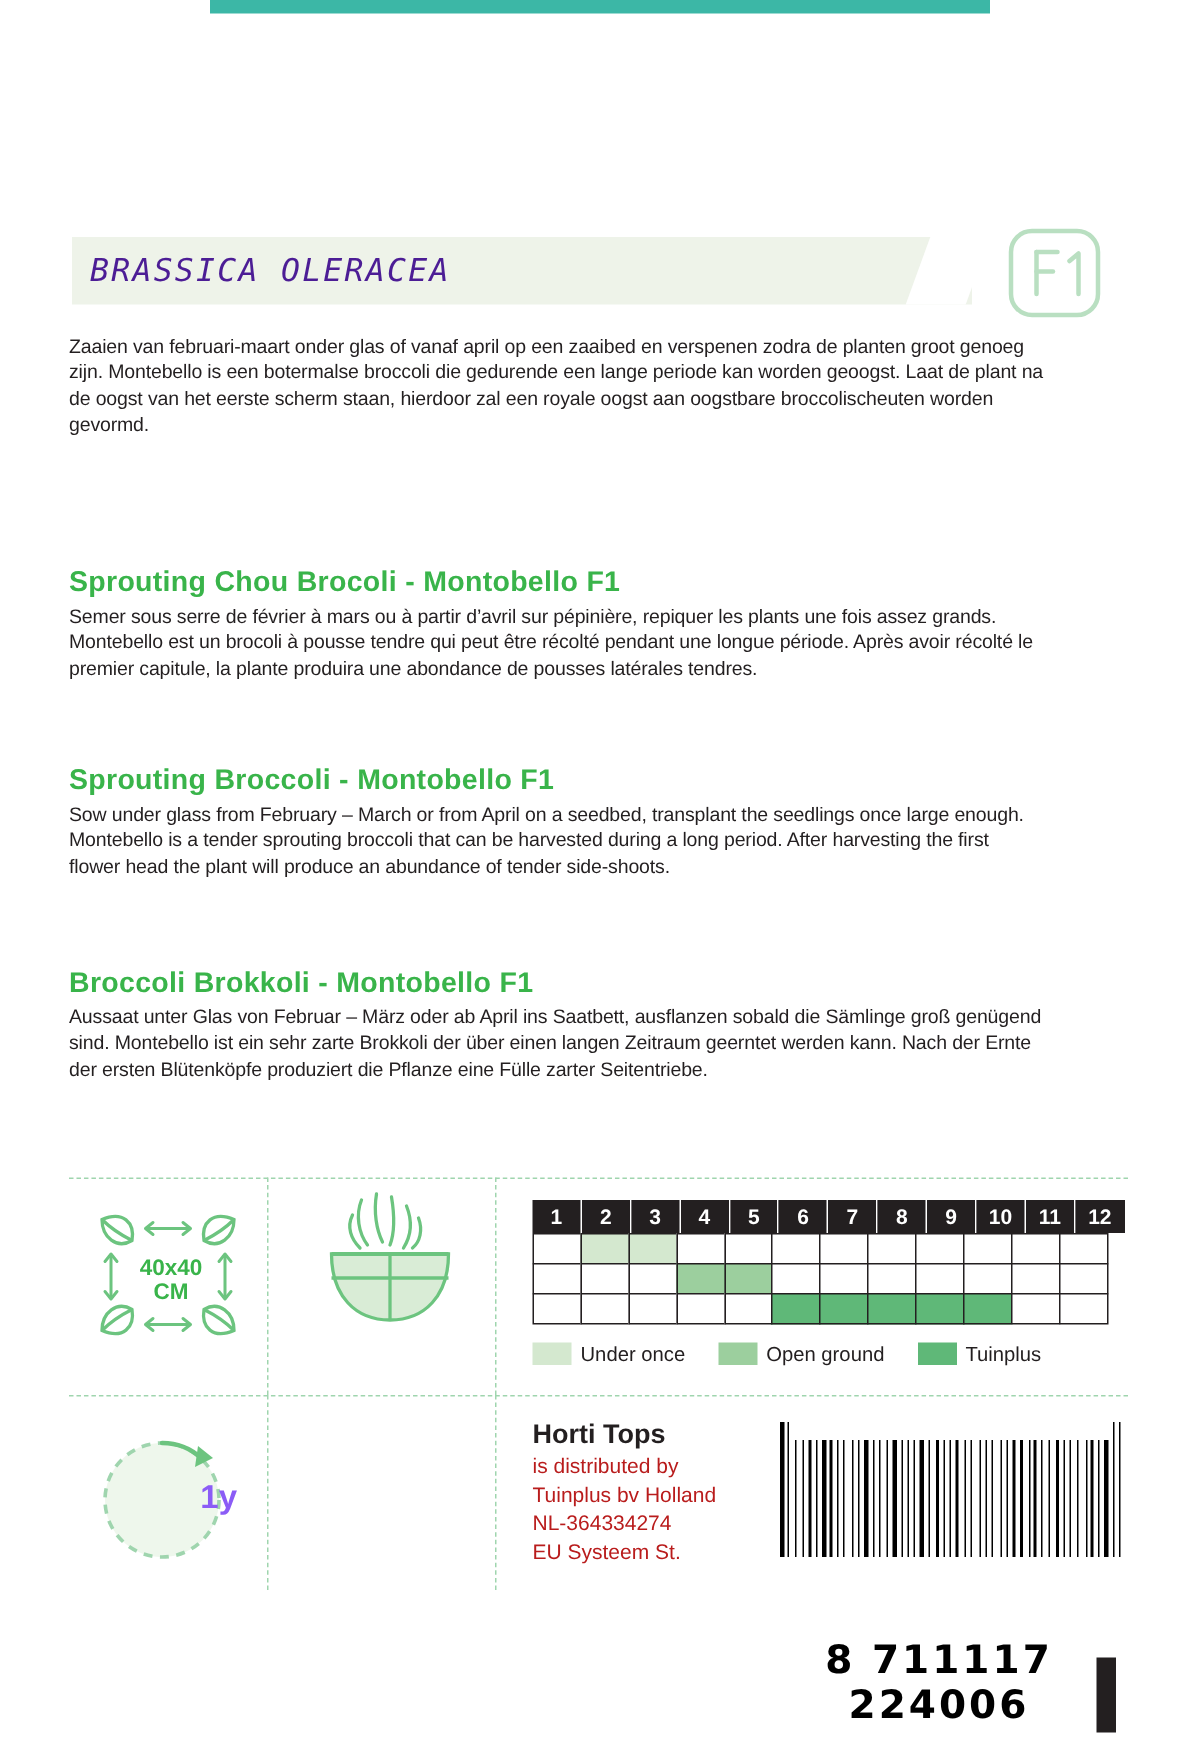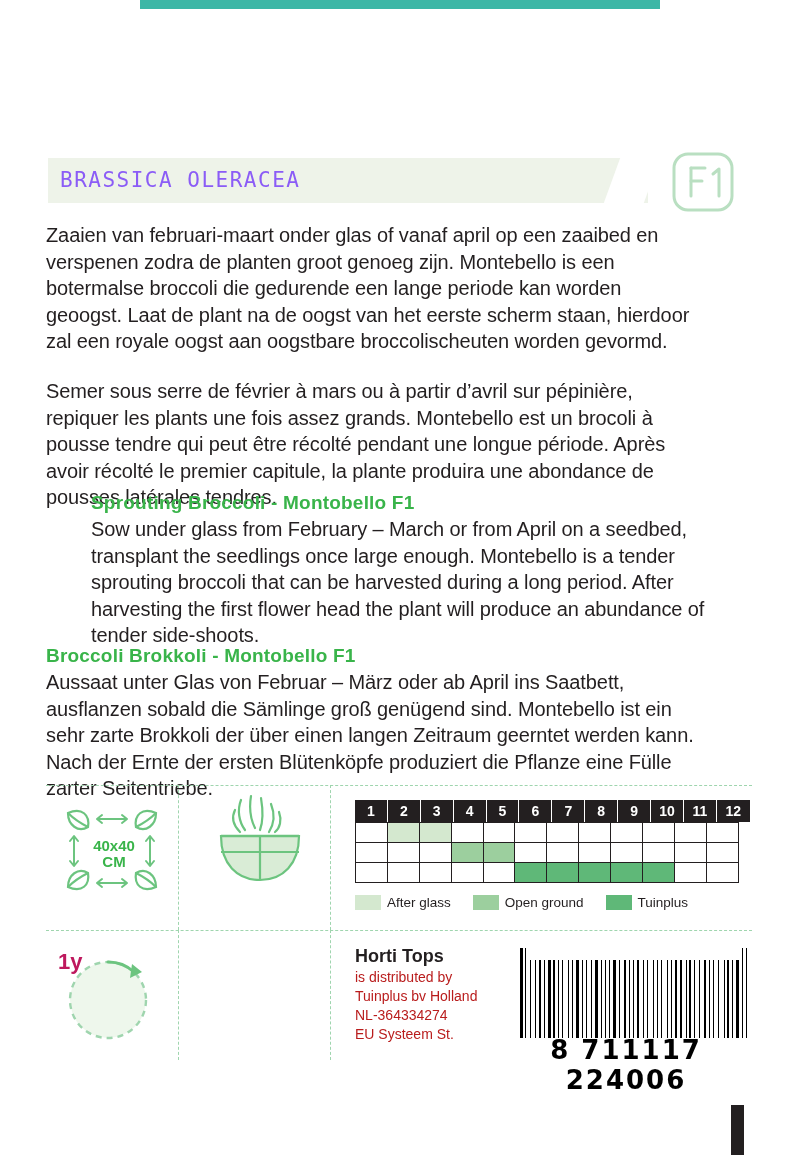--- a/index.html
+++ b/index.html
@@ -49,22 +49,23 @@
     background: #ffffff;
     transform: skewX(-20deg);
   }
   .latin-name {
     position: absolute;
     top: 168px;
     left: 60px;
     font-family: "DejaVu Sans Mono", monospace;
     font-size: 21px;
     letter-spacing: 1.5px;
-    color: #8b5cf6;
+    color: #4c1d95;
     font-weight: 400;
+    font-style: italic;
   }
 
   
   .f1-logo {
     position: absolute;
     top: 152px;
     left: 672px;
     width: 62px;
     height: 60px;
   }
@@ -78,31 +79,31 @@
   }
   .block .title {
     color: #39b44a;
     font-size: 19px;
     font-weight: bold;
     letter-spacing: .2px;
     margin: 0 0 2px 0;
     font-family: "Liberation Sans", sans-serif;
   }
   .block .body {
-    font-size: 20px;
+    font-size: 13px;
     line-height: 1.33;
     color: #231f20;
     margin: 0;
     font-family: "Liberation Sans", sans-serif;
     letter-spacing: -0.1px;
   }
 
   #block-nl { top: 222px; }
   #block-fr { top: 378px; }
-  #block-en { top: 492px; margin-left: 45px; }
+  #block-en { top: 510px; }
   #block-de { top: 645px; }
 
   
   .dash-h {
     position: absolute;
     left: 46px;
     width: 706px;
     border-top: 1.5px dashed #9fd5ae;
     height: 0;
   }
@@ -152,25 +153,25 @@
   
   .year-icon {
     position: absolute;
     top: 950px;
     left: 58px;
     width: 100px;
     height: 100px;
   }
   .year-text {
     position: absolute;
-    top: 949px;
+    top: 985px;
     left: 58px;
     width: 100px;
-    text-align: left;
-    color: #be185d;
+    text-align: right;
+    color: #8b5cf6;
     font-size: 22px;
     font-weight: bold;
     font-family: "Liberation Sans", sans-serif;
   }
 
   
   .calendar {
     position: absolute;
     top: 800px;
     left: 355px;
@@ -249,21 +250,21 @@
     top: 948px;
     left: 520px;
     width: 230px;
     height: 90px;
     display: flex;
     align-items: flex-end;
   }
   .barcode .bar { background: #000; margin-right: 1px; }
   .barcode-digits {
     position: absolute;
-    top: 1035px;
+    top: 1092px;
     left: 498px;
     width: 256px;
     font-family: "DejaVu Sans", sans-serif;
     font-size: 26px;
     font-weight: bold;
     letter-spacing: 2px;
     color: #000;
     text-align: center;
   }
 
@@ -296,20 +297,21 @@
       <path d="M19 29 L30 29" stroke="#b9dfc1" stroke-width="3" fill="none" stroke-linecap="round"></path>
       <path d="M41 22 L47 17 L47 44" stroke="#b9dfc1" stroke-width="3" fill="none" stroke-linecap="round" stroke-linejoin="round"></path>
     </svg>
   </div>
 
   <div class="block" id="block-nl">
     <div class="body">Zaaien van februari-maart onder glas of vanaf april op een zaaibed en verspenen zodra de planten groot genoeg zijn. Montebello is een botermalse broccoli die gedurende een lange periode kan worden geoogst. Laat de plant na de oogst van het eerste scherm staan, hierdoor zal een royale oogst aan oogstbare broccolischeuten worden gevormd.</div>
   </div>
 
   <div class="block" id="block-fr">
+    <div class="title">Sprouting Chou Brocoli - Montobello F1</div>
     <div class="body">Semer sous serre de février à mars ou à partir d’avril sur pépinière, repiquer les plants une fois assez grands. Montebello est un brocoli à pousse tendre qui peut être récolté pendant une longue période. Après avoir récolté le premier capitule, la plante produira une abondance de pousses latérales tendres.</div>
   </div>
 
   <div class="block" id="block-en">
     <div class="title">Sprouting Broccoli - Montobello F1</div>
     <div class="body">Sow under glass from February – March or from April on a seedbed, transplant the seedlings once large enough. Montebello is a tender sprouting broccoli that can be harvested during a long period. After harvesting the first flower head the plant will produce an abundance of tender side-shoots.</div>
   </div>
 
   <div class="block" id="block-de">
     <div class="title">Broccoli Brokkoli - Montobello F1</div>
@@ -443,21 +445,21 @@
           <div class="cal-cell c-harv"></div>
           <div class="cal-cell c-none"></div>
           <div class="cal-cell c-none"></div>
         </div>
       </div>
   </div>
 
   <div class="legend" id="cal-legend">
       <div class="item">
         <span class="sw" style="background: rgb(212, 232, 207);"></span>
-        <span>After glass</span>
+        <span>Under once</span>
       </div>
       <div class="item">
         <span class="sw" style="background: rgb(156, 207, 158);"></span>
         <span>Open ground</span>
       </div>
       <div class="item">
         <span class="sw" style="background: rgb(95, 184, 120);"></span>
         <span>Tuinplus</span>
       </div>
     </div>

